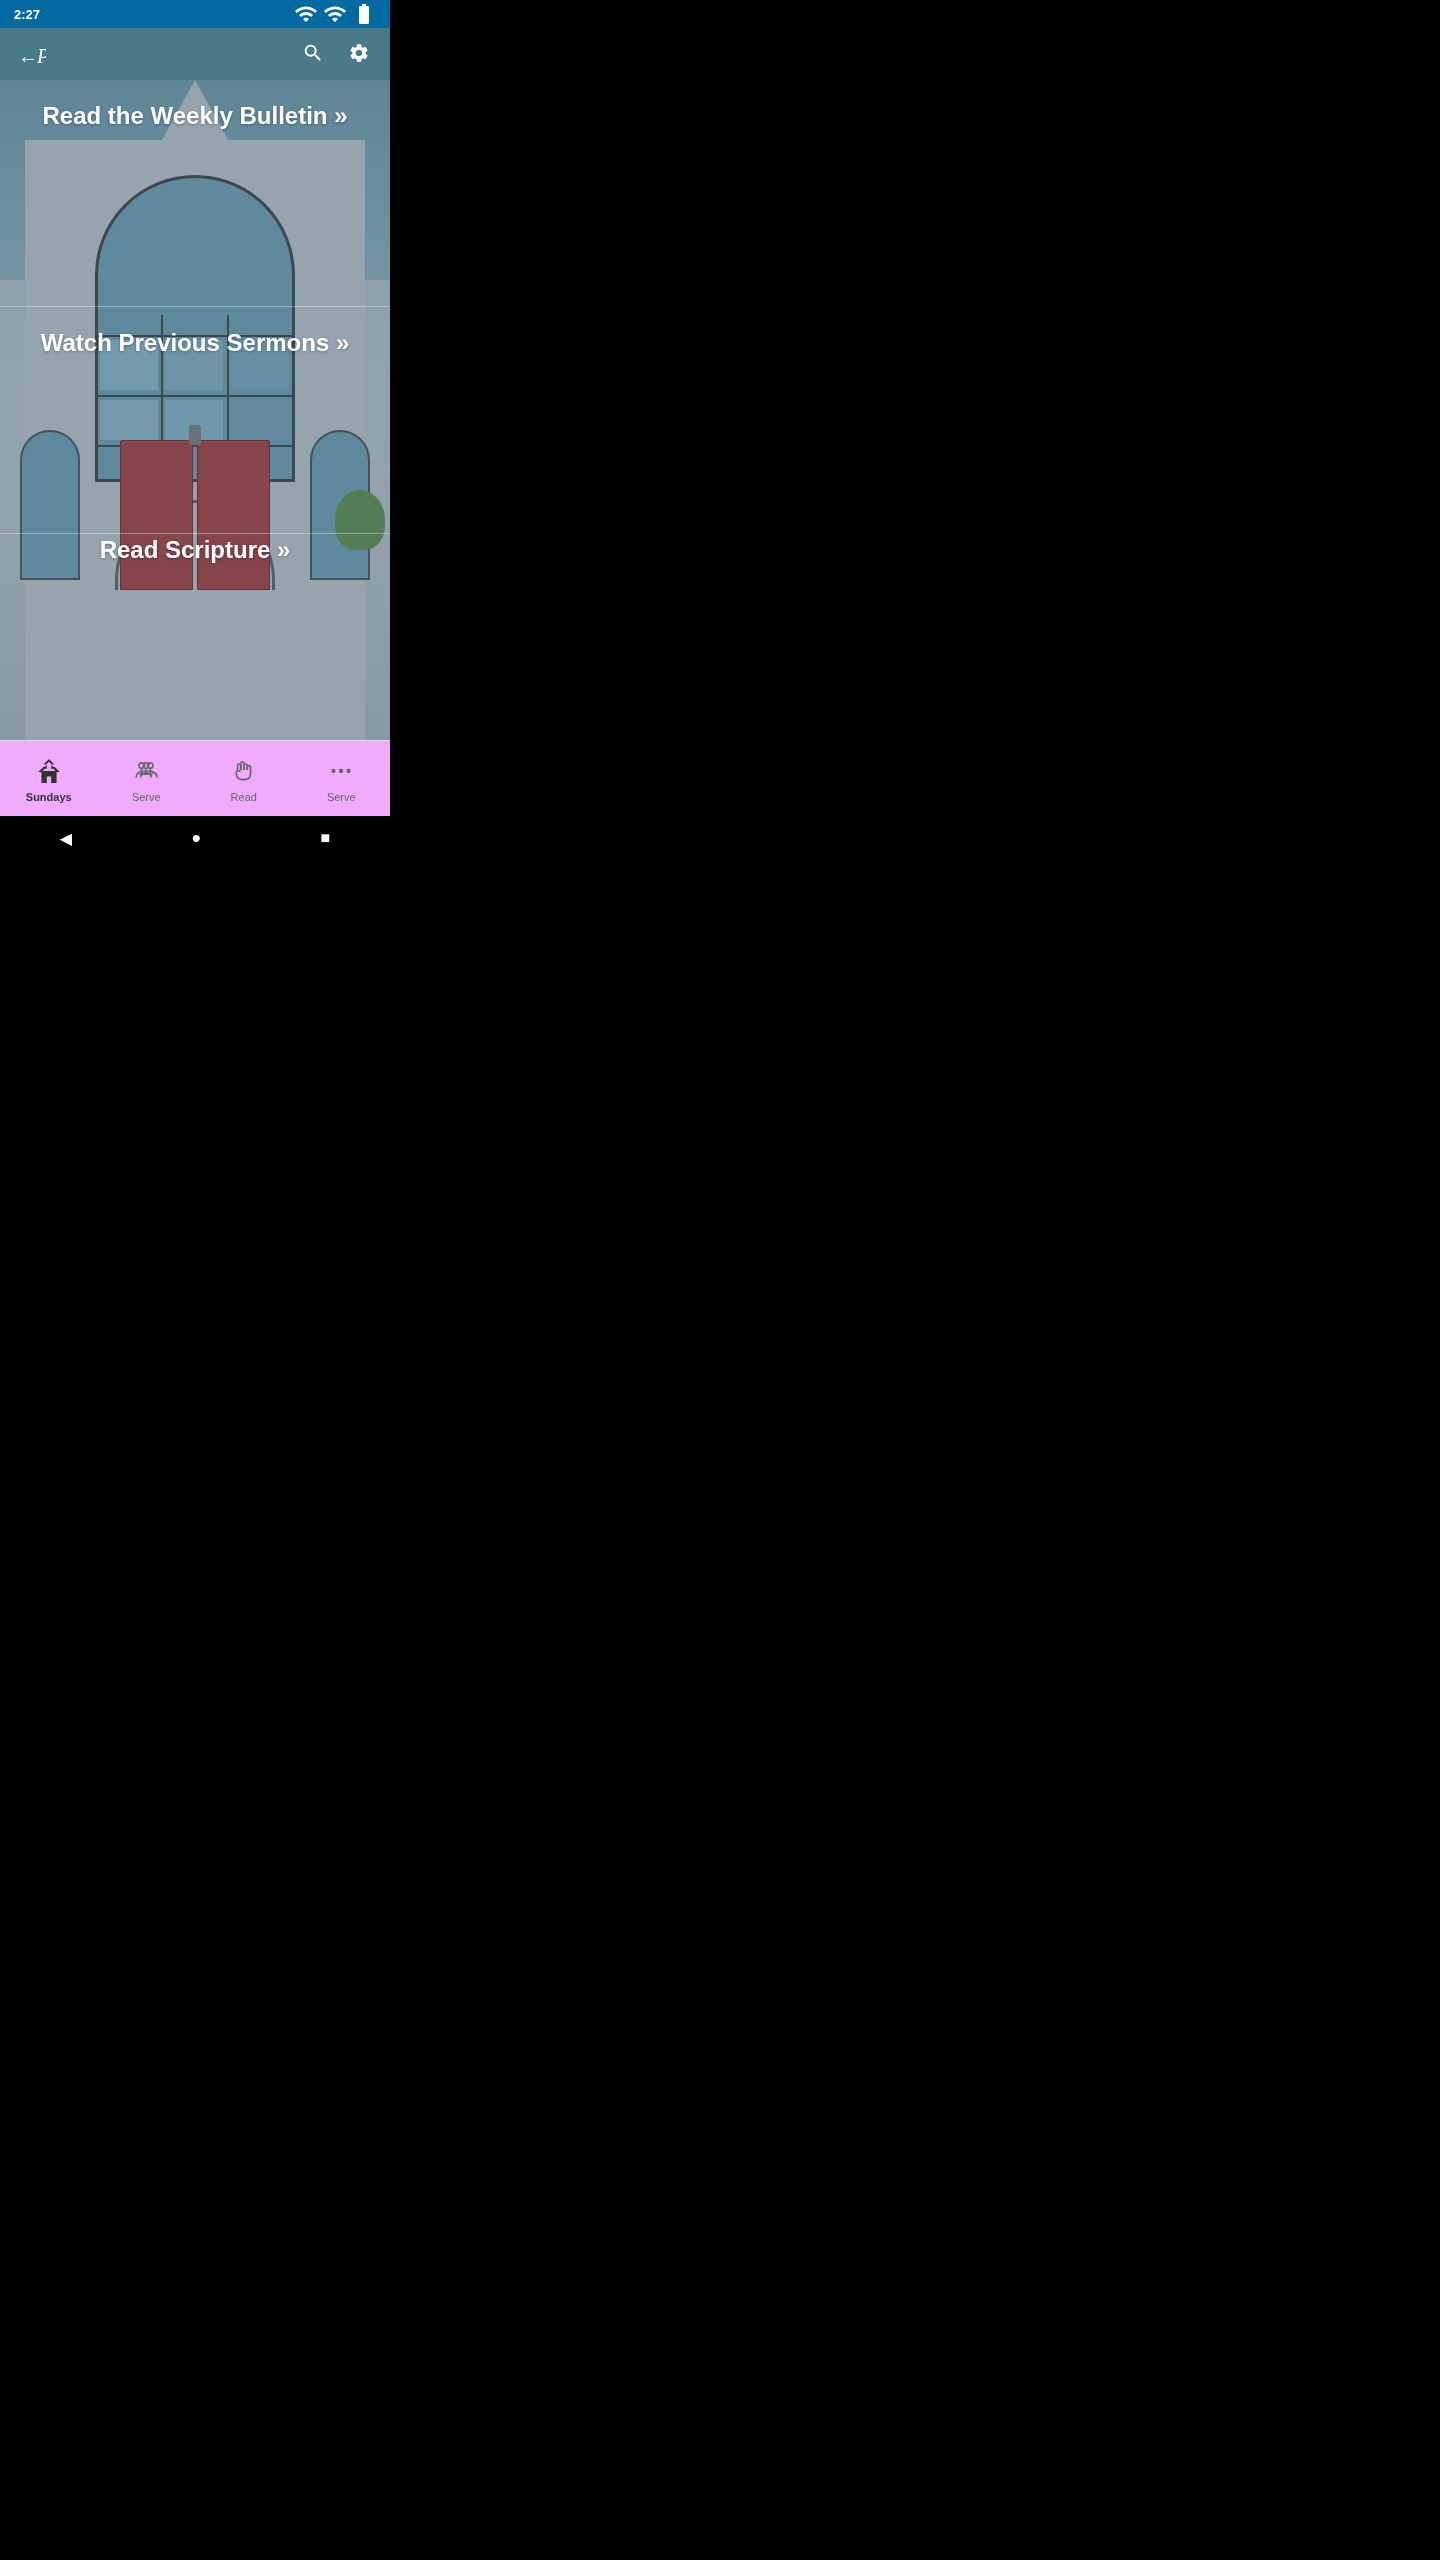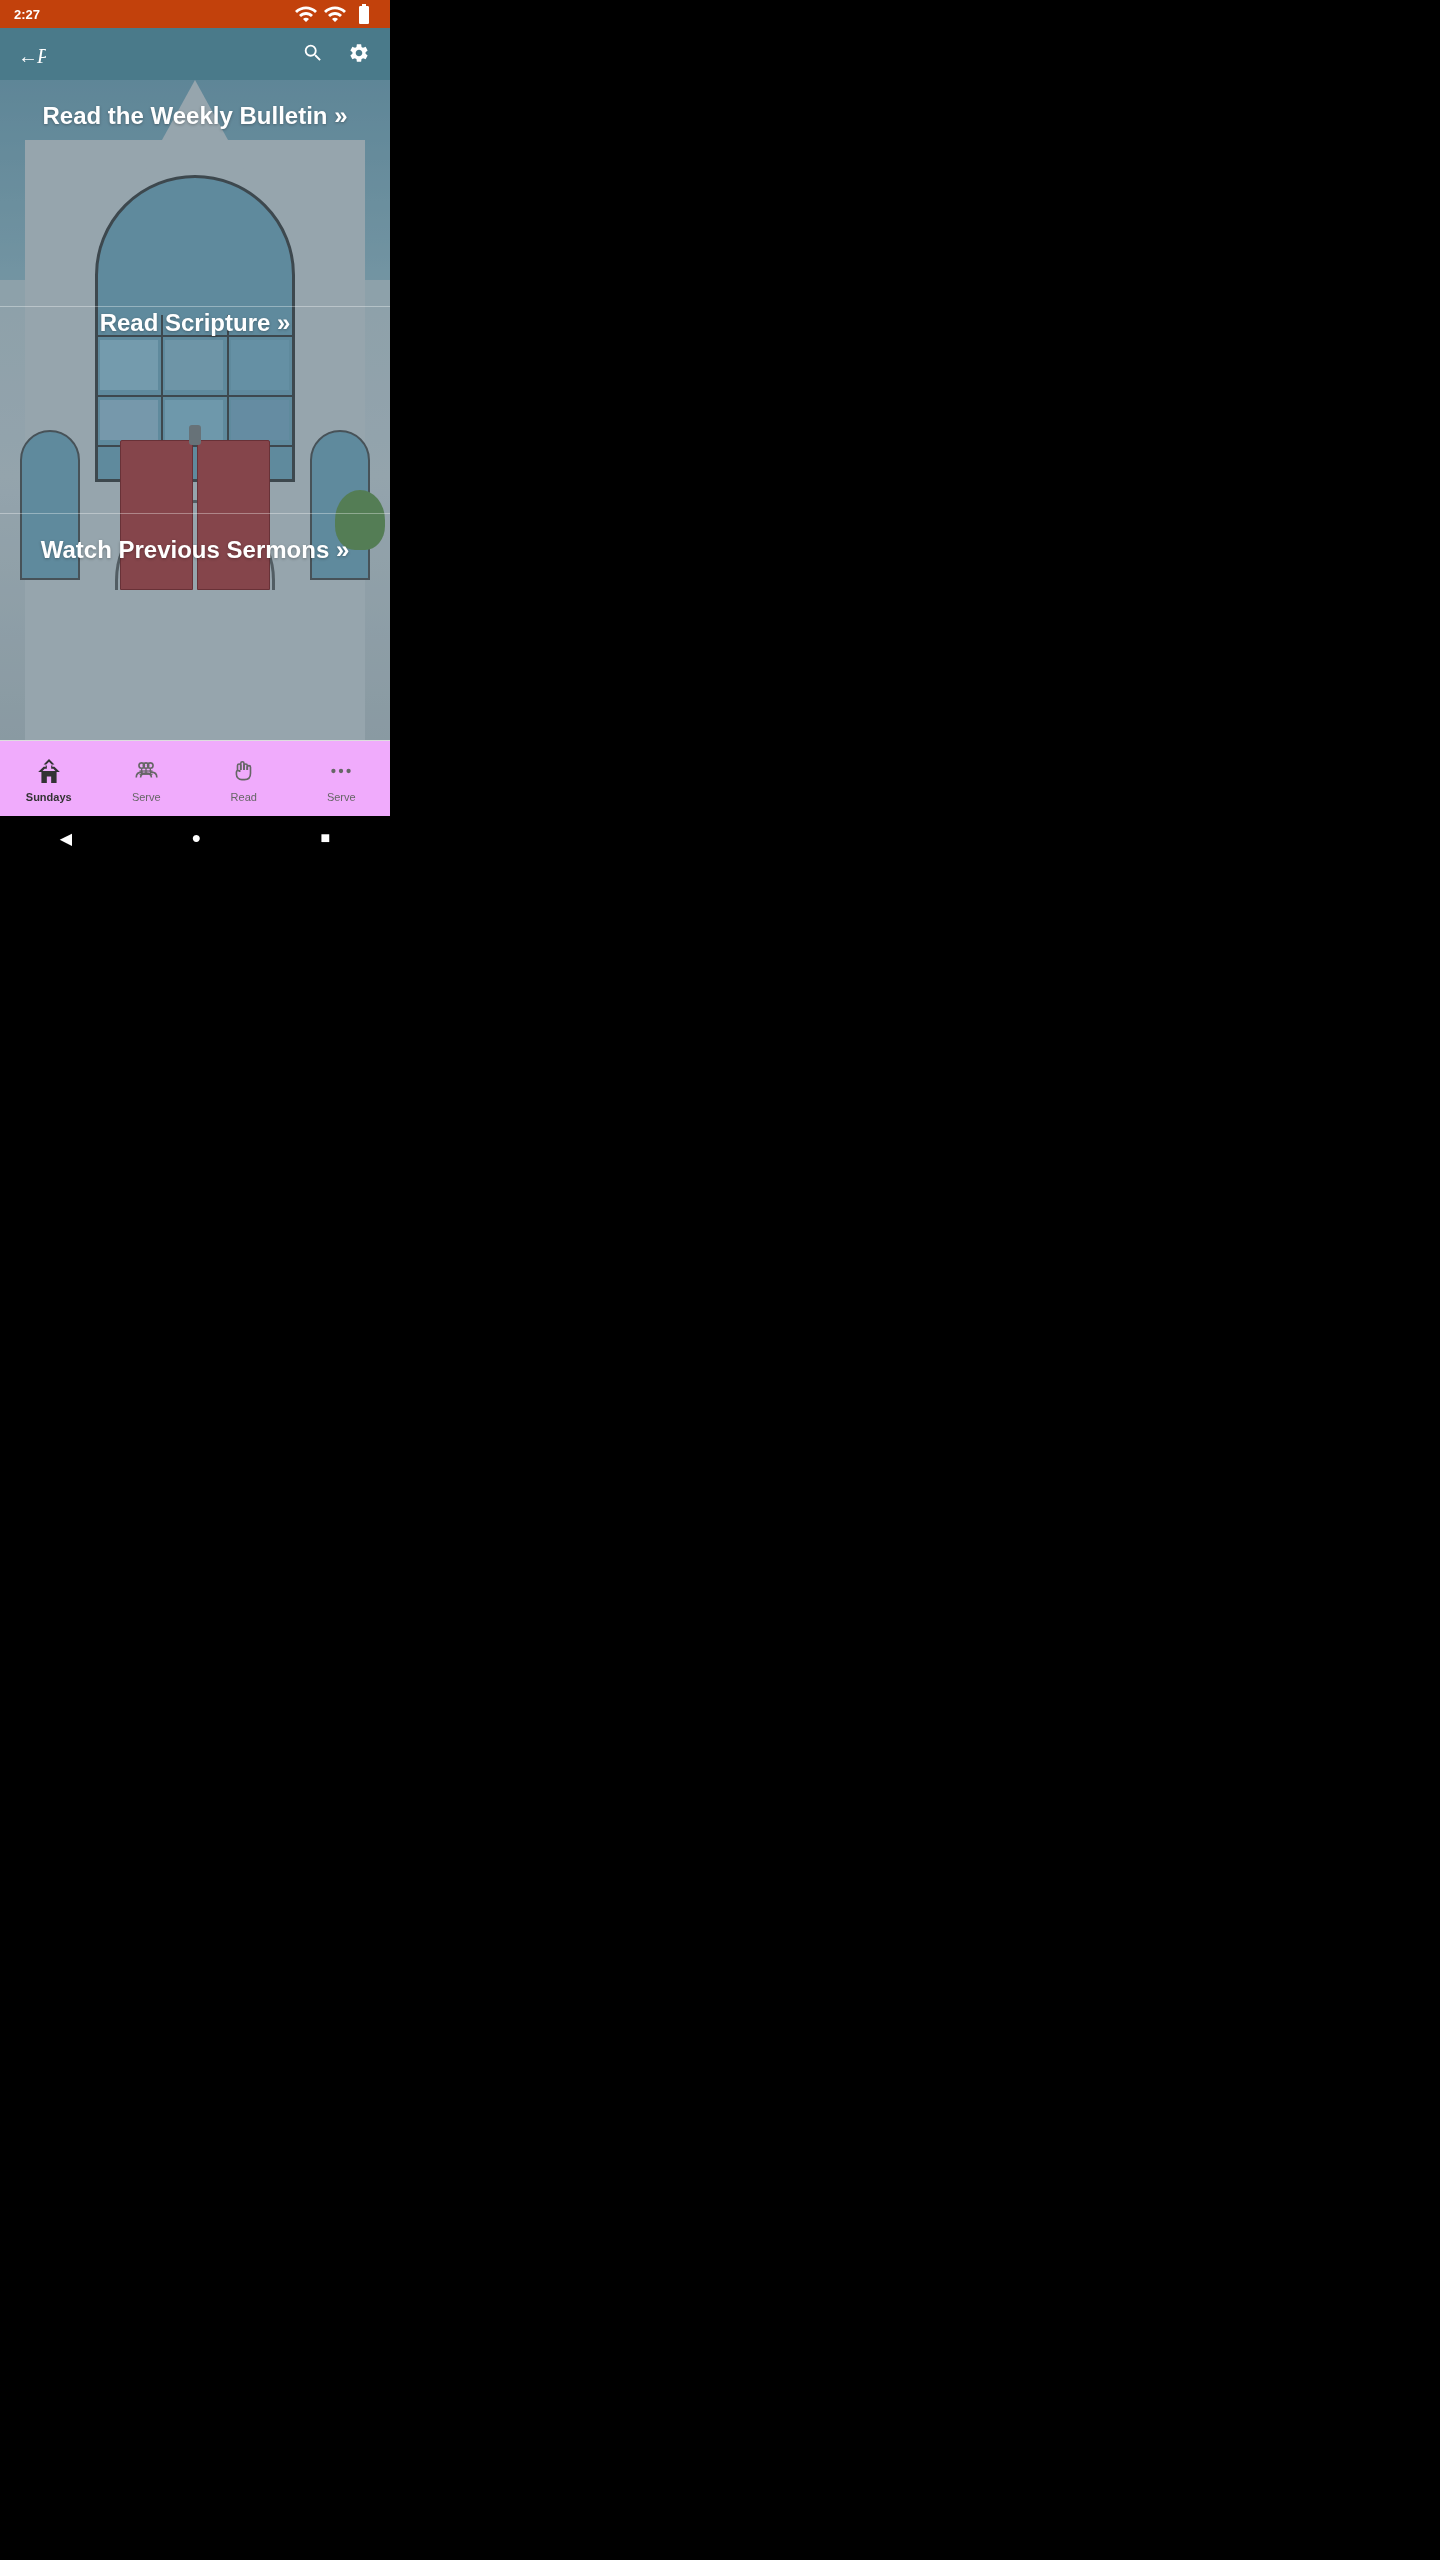--- a/index.html
+++ b/index.html
@@ -9,21 +9,21 @@
       width: 390px;
       min-height: 844px;
       font-family: -apple-system, BlinkMacSystemFont, 'Segoe UI', sans-serif;
       background: #000;
       overflow-x: hidden;
       position: relative;
     }
 
     
     .status-bar {
-      background: #c2410c;
+      background: #0369a1;
       color: white;
       display: flex;
       justify-content: space-between;
       align-items: center;
       padding: 6px 14px;
       font-size: 13px;
       font-weight: 600;
       height: 28px;
     }
 
@@ -258,26 +258,26 @@
   </div>
 
   <div style="position:absolute; inset:0; background:rgba(50,80,95,0.38);"></div>
 
   <div class="content-sections">
 
     <div class="content-block" style="padding-top:20px;">
       <span class="content-block-text">Read the Weekly Bulletin »</span>
     </div>
 
+    <div class="content-block" style="padding-top:20px;">
+      <span class="content-block-text">Watch Previous Sermons »</span>
+    </div>
+
     <div class="content-block">
       <span class="content-block-text">Read Scripture »</span>
-    </div>
-
-    <div class="content-block" style="padding-top:20px;">
-      <span class="content-block-text">Watch Previous Sermons »</span>
     </div>
   </div>
 </div>
 
 <div class="bottom-nav">
 
   <div class="nav-tab active">
     <div class="nav-tab-icon">
       <svg width="26" height="26" viewBox="0 0 24 24" fill="#333">
 

